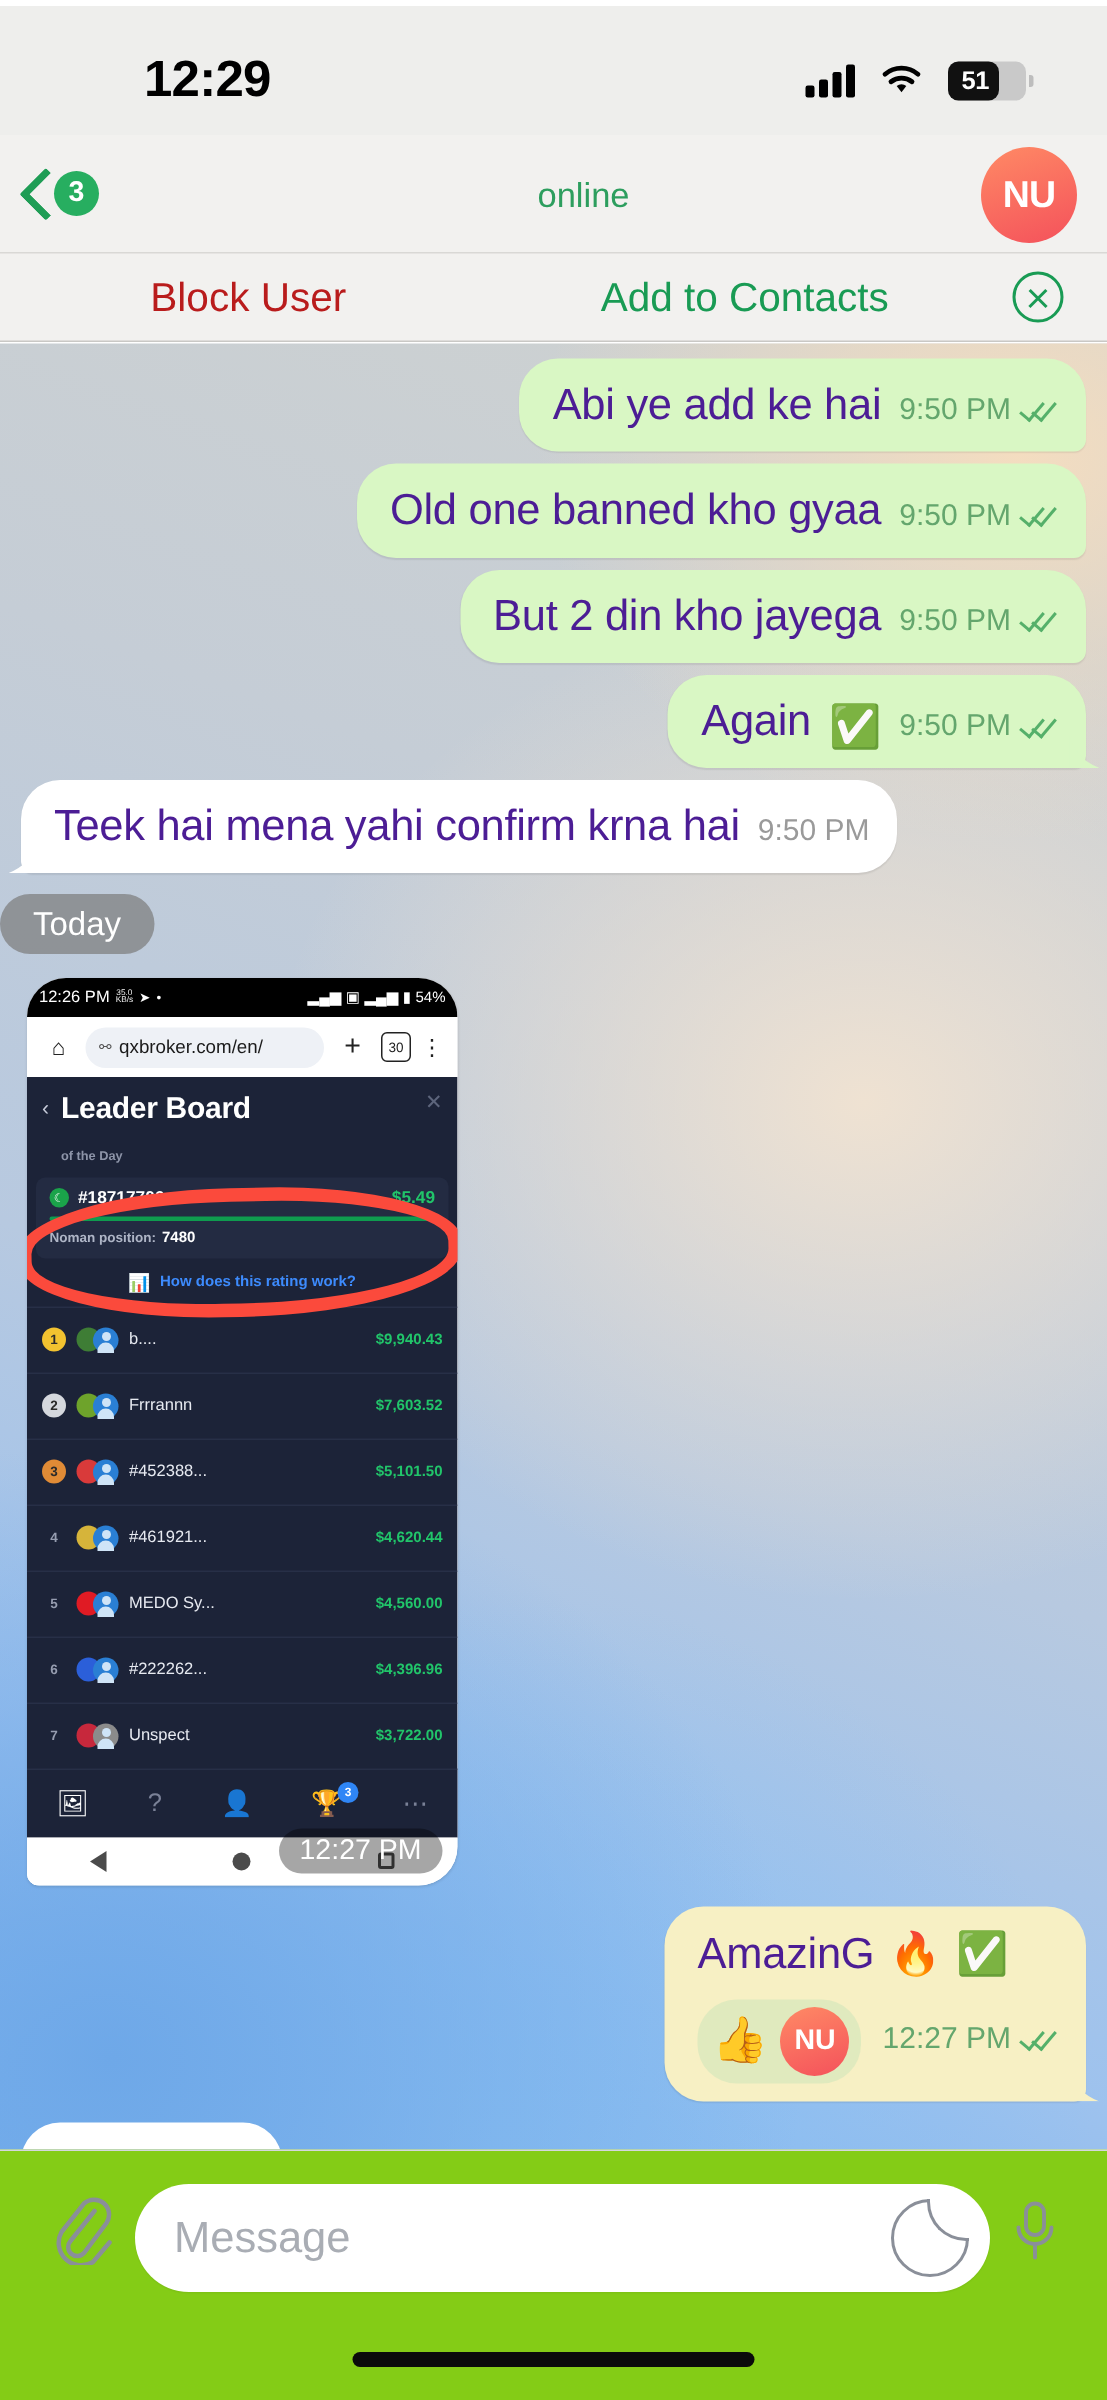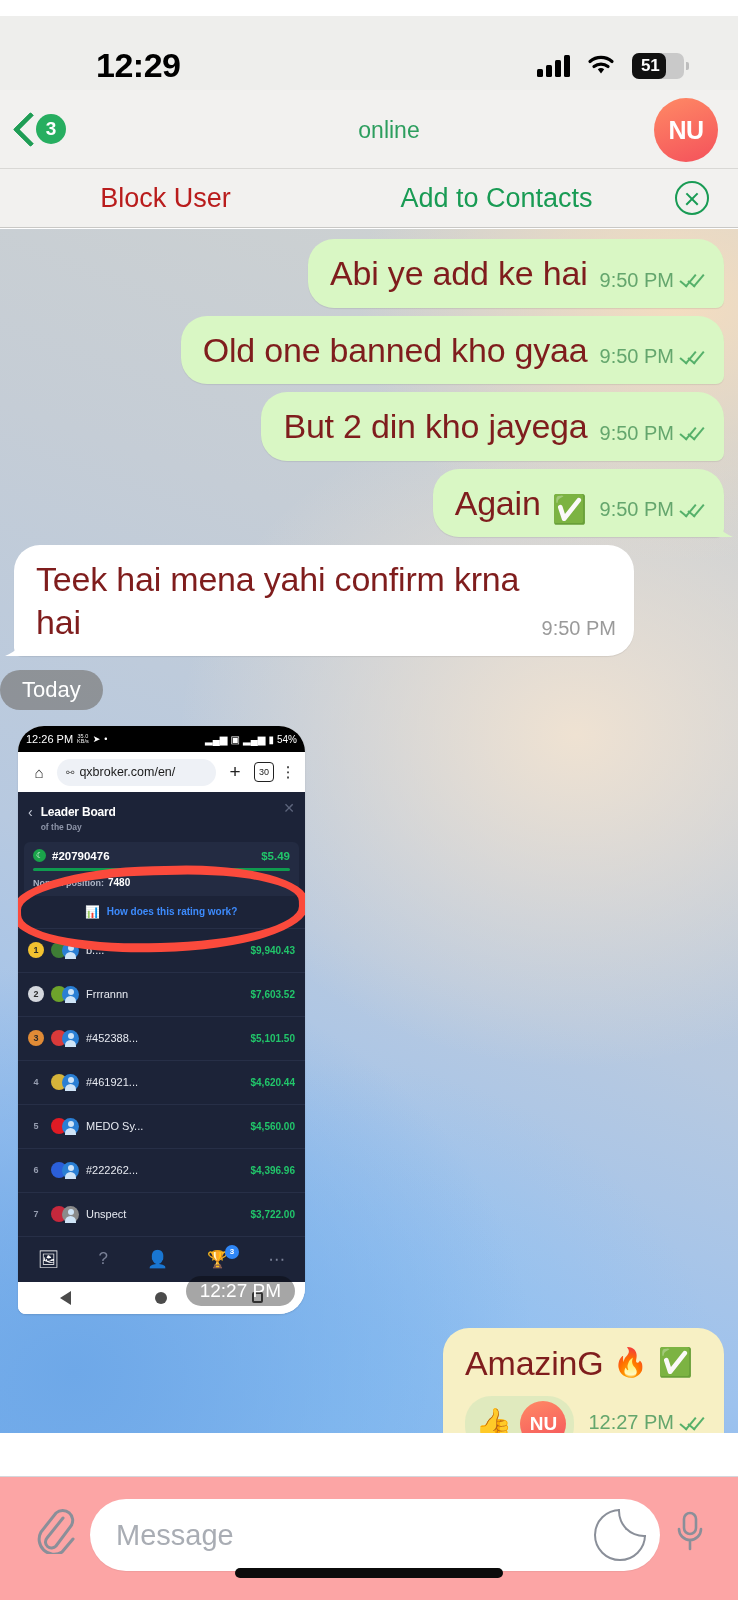--- a/index.html
+++ b/index.html
@@ -7,21 +7,21 @@
   body {
     font-family: "Liberation Sans", sans-serif;
     background:#ffffff;
     overflow:hidden;
     position:relative;
   }
   #app { position:relative; width:738px; height:1600px; overflow:hidden; }
 
   
   .statusbar{
-    position:absolute; top:16px; left:0; width:738px; height:90px;
+    position:absolute; top:4px; left:0; width:738px; height:90px;
     background:#eeeeec;
     display:flex; align-items:center; justify-content:space-between;
     padding:0 54px 0 0;
   }
   .sb-time{
     font-size:34px; font-weight:700; color:#000; letter-spacing:-0.5px;
     margin-left:96px; margin-top:8px;
   }
   .sb-right{ display:flex; align-items:center; gap:16px; margin-top:10px; }
   .cell-bars{ display:flex; align-items:flex-end; gap:3px; height:22px; }
@@ -129,21 +129,21 @@
   .bubble.out.tailed:after{
     content:""; position:absolute; right:-9px; bottom:0; width:20px; height:22px;
     background:#d9f7c4;
     clip-path: path("M0 22 L0 0 Q4 16 20 22 Z");
   }
   .bubble.in.tailed:after{
     content:""; position:absolute; left:-9px; bottom:0; width:20px; height:22px;
     background:#ffffff;
     clip-path: path("M20 22 L20 0 Q16 16 0 22 Z");
   }
-  .msg-text{ font-size:34px; color:#7f1d1d; line-height:1.25; letter-spacing:-0.2px; }
+  .msg-text{ font-size:29px; color:#4c1d95; line-height:1.25; letter-spacing:-0.2px; }
   .msg-meta{ display:flex; align-items:center; gap:6px; padding-bottom:3px; white-space:nowrap; }
   .msg-time{ font-size:20px;text-align:center; }
   .out .msg-time{ color:#64a66d; }
   .in  .msg-time{ color:#9a9a9a; }
   .ticks{ position:relative; width:26px; height:16px; }
   .ticks i{
     position:absolute; display:block; width:16px; height:9px;
     border-left:2.6px solid #55b06a; border-bottom:2.6px solid #55b06a;
     transform:rotate(-50deg); top:2px;
   }
@@ -197,22 +197,22 @@
   .tabs-ico{
     width:20px; height:20px; border:1.6px solid #222; border-radius:4px;
     font-size:9px; display:flex; align-items:center; justify-content:center;
     color:#222; margin:0 5px;
   }
   .dots-ico{ width:18px; text-align:center; font-size:15px; color:#222; letter-spacing:0; }
 
   .lb{ background:#1c2338; color:#fff; }
   .lb-head{ display:flex; align-items:flex-start; gap:8px; padding:10px 10px 6px; position:relative; }
   .lb-back{ font-size:14px; color:#c8cddb; line-height:1; margin-top:3px; }
-  .lb-title{ font-size:12px; font-weight:700; letter-spacing:-0.2px; }
-  .lb-sub{ font-size:8.5px; color:#8d94a8; margin-top:2px; font-weight:700; }
+  .lb-title{ font-size:20px; font-weight:700; letter-spacing:-0.2px; }
+  .lb-sub{ font-size:8.5px; color:#8d94a8; margin-top:14px; font-weight:700; }
   .lb-x{ position:absolute; right:10px; top:8px; color:#5d657c; font-size:14px; }
 
   .lb-selfcard{ background:#232b42; margin:4px 6px 0; border-radius:6px; padding:7px 9px 8px; }
   .lb-selfrow{ display:flex; align-items:center; justify-content:space-between; }
   .lb-selfleft{ display:flex; align-items:center; gap:6px; }
   .flagdot{
     width:13px; height:13px; border-radius:50%;
     background:#1aa34a; display:inline-block; font-size:8px;
     color:#fff; text-align:center; line-height:13px;
   }
@@ -307,22 +307,22 @@
   .react-emoji{ font-size:30px; line-height:1; }
   .react-av{
     width:46px; height:46px; border-radius:50%;
     background:linear-gradient(160deg,#ff8a65,#f4515b);
     color:#fff; font-size:19px; font-weight:700;
     display:flex; align-items:center; justify-content:center;
   }
 
   
   .inputbar{
-    position:absolute; bottom:0; left:0; width:738px; height:124px;
-    background:#fca5a5;
+    position:absolute; bottom:0; left:0; width:738px; height:167px;
+    background:#84cc16;
     border-top:1px solid #d4d7dc;
   }
   .input-inner{ display:flex; align-items:center; gap:0; padding:22px 18px 0; }
   .clip{ width:72px; text-align:center; font-size:40px; color:#8a8f99; cursor:pointer; }
   .msg-field{
     flex:1; height:72px; background:#fff; border-radius:36px;
     display:flex; align-items:center; padding:0 26px;
     box-shadow:0 1px 1px rgba(0,0,0,0.05);
   }
   .msg-field .ph{ font-size:29px; color:#a9adb4; }
@@ -498,21 +498,21 @@
               <span class="lb-title">Leader Board</span>
               <div class="lb-sub">of the Day</div>
             </span>
             <span class="lb-x">✕</span>
           </div>
 
           <div class="lb-selfcard">
             <div class="lb-selfrow">
               <span class="lb-selfleft">
                 <span class="flagdot">☾</span>
-                <span class="lb-selfid">#20790476</span>
+                <span class="lb-selfid">#18717706</span>
               </span>
               <span class="lb-selfamt">$5.49</span>
             </div>
             <div class="lb-progress"></div>
             <div class="lb-pos">
               <span>Noman position:</span><b>7480</b>
             </div>
           </div>
 
           <div class="lb-rating">

